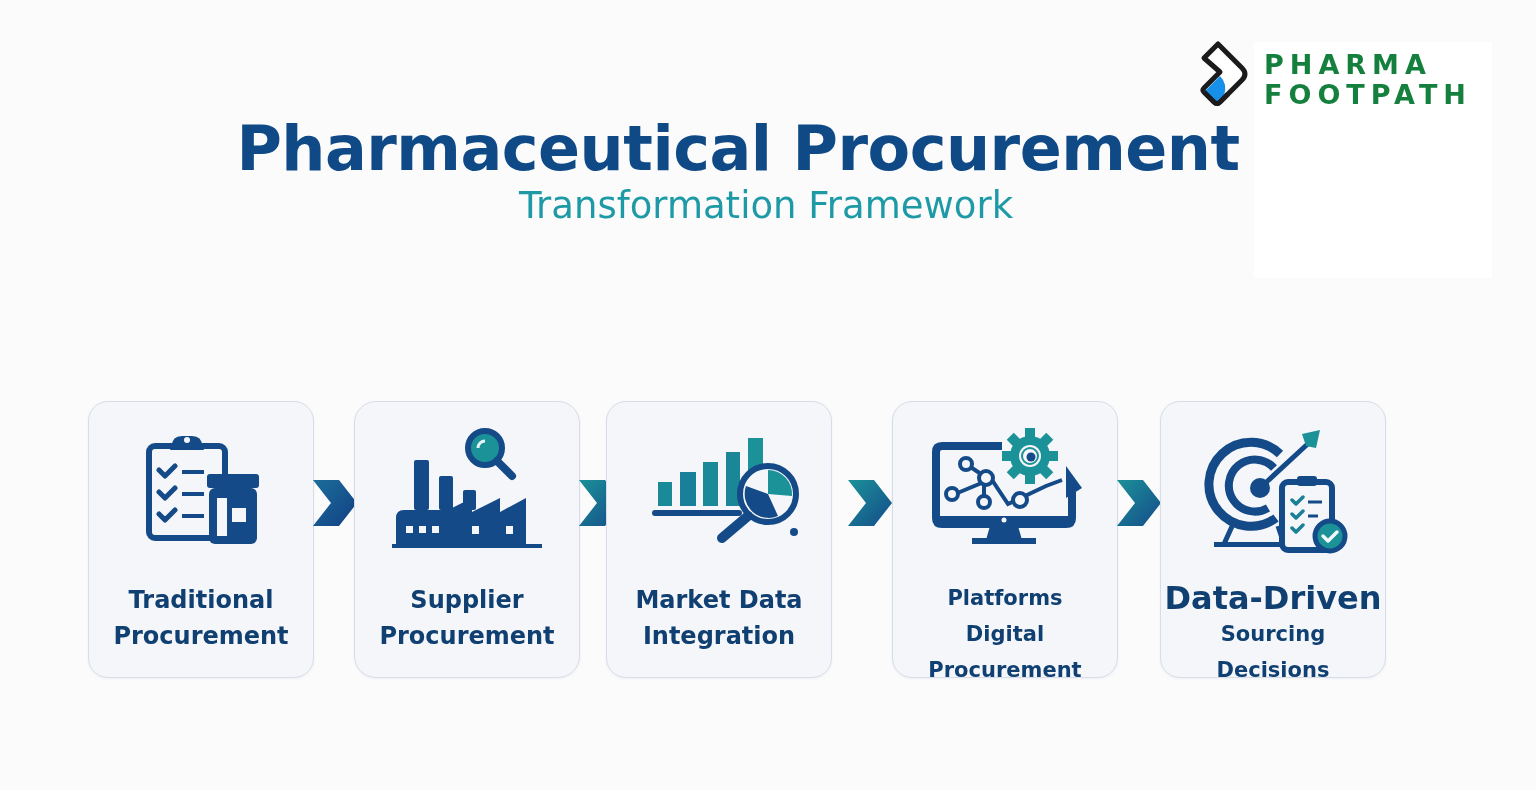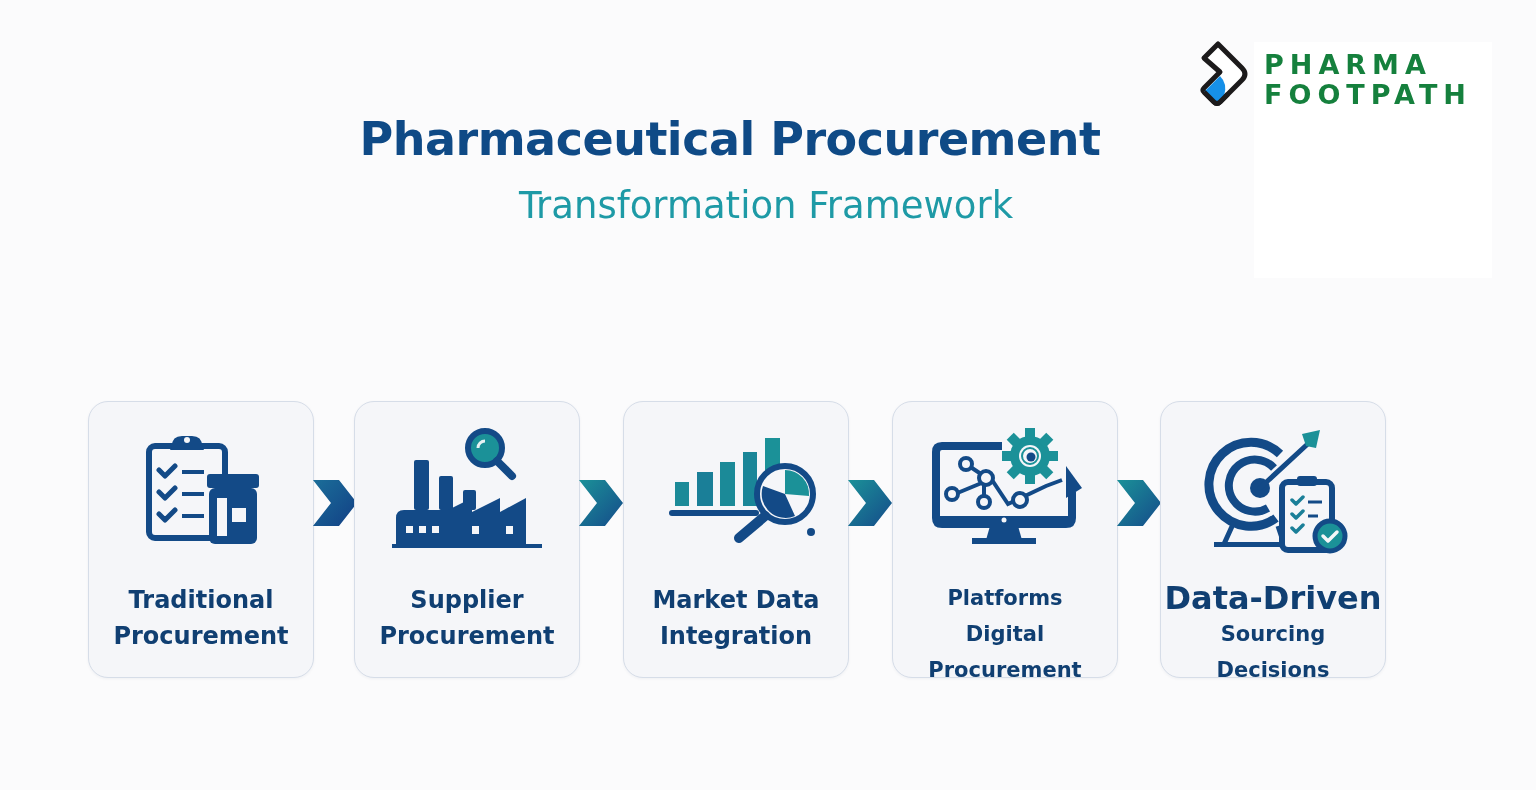--- a/index.html
+++ b/index.html
@@ -20,22 +20,22 @@
     }
     .logo-mark { width: 62px; height: 88px; }
     .logo-text {
       margin-left: 4px; display: flex; flex-direction: column;
       font-family: "DejaVu Sans", sans-serif; font-weight: bold;
       color: #15803d; font-size: 27px; letter-spacing: 6px; line-height: 30px;
     }
 
     
     .title {
-      position: absolute; left: 0; width: 1460px; text-align: center;
-      top: 112px; font-size: 46px; font-weight: bold; color: #0f4a86;
+      position: absolute; left: 8px; width: 1460px; text-align: center;
+      top: 112px; font-size: 62px; font-weight: bold; color: #0f4a86;
       font-family: "DejaVu Sans", sans-serif; letter-spacing: -0.5px;
     }
     .subtitle {
       position: absolute; left: 0; width: 1466px; text-align: center;
       top: 184px; font-size: 37px; font-weight: normal; color: #1e9aa6;
       font-family: "DejaVu Sans", sans-serif;
       margin-left: 33px;
     }
 
     
@@ -100,21 +100,21 @@
   <svg class="arrow" style="left:311px;" viewBox="0 0 48 50">
     <defs>
         <linearGradient id="ag1" x1="0" y1="0" x2="1" y2="1">
           <stop offset="0" stop-color="#1b6e99"></stop>
           <stop offset="1" stop-color="#123f85"></stop>
         </linearGradient>
       </defs>
     <polygon points="2,2 28,2 46,25 28,48 2,48 20,25" fill="url(#ag1)"></polygon>
   </svg>
 
-  <div class="card" style="left:354px;">
+  <div class="card" style="left:354px;border-radius:22px;">
     <svg class="icon" viewBox="0 0 160 130">
       <rect x="26" y="34" width="15" height="50" rx="2" fill="#134a87"></rect>
       <rect x="51" y="50" width="14" height="34" rx="2" fill="#134a87"></rect>
       <rect x="75" y="64" width="13" height="20" rx="2" fill="#134a87"></rect>
       <path d="M8 118 V92 Q8 84 16 84 L60 84 L84 72 V86 L112 72 V86 L138 72 V118 Z" fill="#134a87"></path>
       <rect x="18" y="100" width="7" height="7" fill="#f5f6f9"></rect>
       <rect x="31" y="100" width="7" height="7" fill="#f5f6f9"></rect>
       <rect x="44" y="100" width="7" height="7" fill="#f5f6f9"></rect>
       <rect x="84" y="100" width="7" height="8" fill="#f5f6f9"></rect>
       <rect x="118" y="100" width="7" height="8" fill="#f5f6f9"></rect>
@@ -132,21 +132,21 @@
   <svg class="arrow" style="left:577px;" viewBox="0 0 48 50">
     <defs>
         <linearGradient id="ag2" x1="0" y1="0" x2="1" y2="1">
           <stop offset="0" stop-color="#1b9198"></stop>
           <stop offset="1" stop-color="#154b8a"></stop>
         </linearGradient>
       </defs>
     <polygon points="2,2 28,2 46,25 28,48 2,48 20,25" fill="url(#ag2)"></polygon>
   </svg>
 
-  <div class="card" style="left:623px;">
+  <div class="card" style="left:606px;">
     <svg class="icon" viewBox="0 0 160 130">
       <rect x="18" y="56" width="14" height="24" fill="#1b8a98"></rect>
       <rect x="40" y="46" width="16" height="34" fill="#1a7f98"></rect>
       <rect x="63" y="36" width="15" height="44" fill="#1b8a98"></rect>
       <rect x="86" y="26" width="14" height="54" fill="#1a8698"></rect>
       <rect x="108" y="12" width="15" height="50" fill="#1b9198"></rect>
       <rect x="12" y="84" width="90" height="6" rx="3" fill="#134a87"></rect>
       <circle cx="128" cy="68" r="28" fill="#f5f6f9" stroke="#134a87" stroke-width="6"></circle>
       <path d="M128 68 L128 44 A24 24 0 0 1 152 70 Z" fill="#1b9198"></path>
       <path d="M128 68 L106 60 A24 24 0 0 0 138 90 Z" fill="#134a87"></path>

